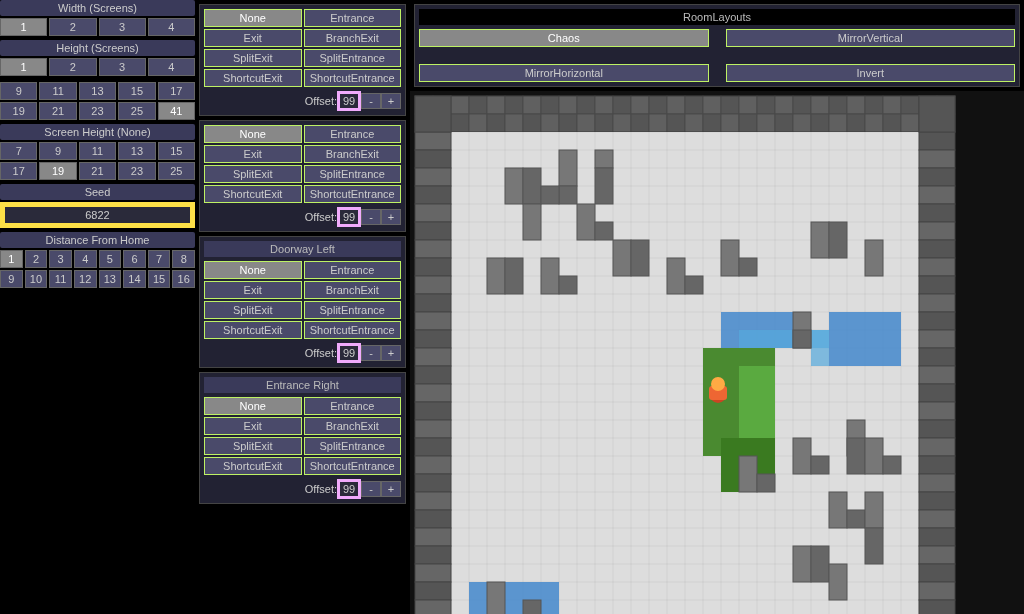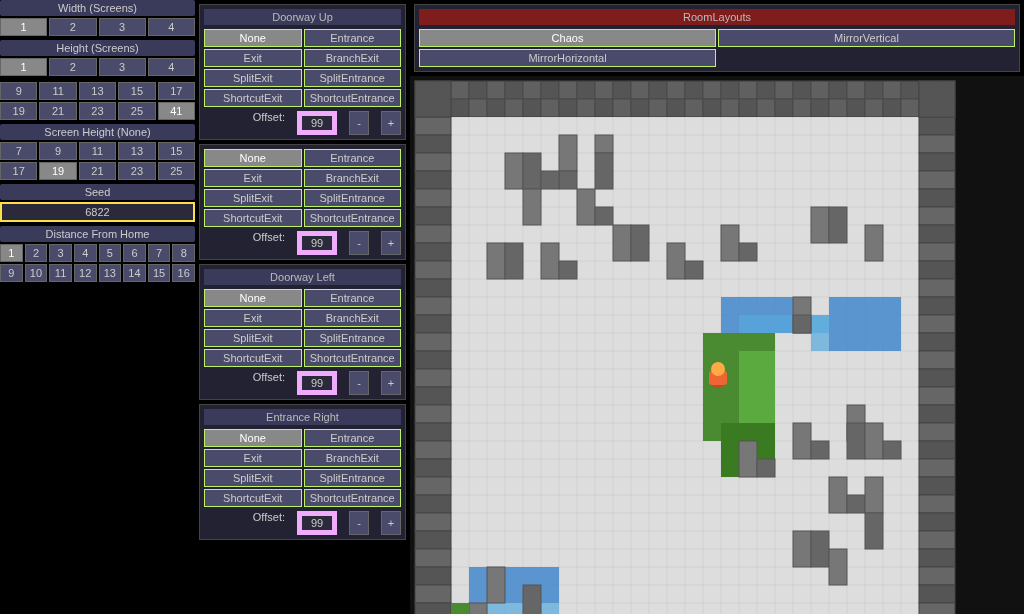--- a/index.html
+++ b/index.html
@@ -47,21 +47,21 @@
       flex: 1;
     }
 
     .btn-std.active {
       background: #888;
       color: #fff;
     }
 
     .seed-box {
       background: #2a2a3a;
-      border: 2px solid #fde047;
+      border: 5px solid #fde047;
       color: #ccc;
       text-align: center;
       padding: 2px;
       font-size: 11px;
       width: 100%;
     }
 
     .mid-panel {
       width: 215px;
       min-width: 215px;
@@ -103,35 +103,36 @@
       font-size: 11px;
     }
 
     .d-btn.active {
       background: #888;
       color: #fff;
     }
 
     .offset-row {
       display: flex;
-      gap: 12px;
+      align-items: center;
+      gap: 0;
       font-size: 11px;
       color: #ccc;
     }
 
     .offset-label {
       flex: 1;
       text-align: right;
     }
 
     .offset-val {
       background: #2a2a3a;
-      border: 5px solid #f0abfc;
-      color: #ccc;
-      width: 40px;
+      border: 3px solid #f0abfc;
+      color: #ccc;
+      width: 24px;
       text-align: center;
       padding: 1px;
       font-size: 11px;
     }
 
     .offset-btn {
       background: #4a4a6a;
       color: #ccc;
       border: 1px solid #666;
       width: 20px;
@@ -141,32 +142,32 @@
       padding: 1px;
     }
 
     .roomlayouts-panel {
       background: #222233;
       border: 1px solid #444;
       padding: 4px;
     }
 
     .rl-header {
-      background: #7f1d1d;
+      background: #000000;
       color: #bbb;
       text-align: center;
       padding: 2px;
       font-size: 11px;
       margin-bottom: 4px;
     }
 
     .rl-grid {
       display: grid;
       grid-template-columns: 1fr 1fr;
-      gap: 2px;
+      gap: 17px;
     }
 
     .map-area {
       flex: 1;
       background: #111;
       position: relative;
       overflow: hidden;
     }
   </style>
 </head>
@@ -251,21 +252,20 @@
       <button class="btn-std">14</button>
       <button class="btn-std">15</button>
       <button class="btn-std">16</button>
     </div>
   </div>
 </div>
 
 <div class="mid-panel">
 
   <div class="doorway-section">
-    <div class="doorway-header">Doorway Up</div>
     <div class="doorway-grid">
       <button class="d-btn active">None</button>
       <button class="d-btn">Entrance</button>
       <button class="d-btn">Exit</button>
       <button class="d-btn">BranchExit</button>
       <button class="d-btn">SplitExit</button>
       <button class="d-btn">SplitEntrance</button>
       <button class="d-btn">ShortcutExit</button>
       <button class="d-btn">ShortcutEntrance</button>
     </div>
@@ -340,20 +340,21 @@
 
 <div style="display:flex;flex-direction:column;flex:1;">
 
   <div style="padding:4px;">
     <div class="roomlayouts-panel">
       <div class="rl-header">RoomLayouts</div>
       <div class="rl-grid">
         <button class="d-btn active">Chaos</button>
         <button class="d-btn">MirrorVertical</button>
         <button class="d-btn">MirrorHorizontal</button>
+        <button class="d-btn">Invert</button>
       </div>
     </div>
   </div>
 
   <div class="map-area">
     <svg width="100%" height="100%" style="position:absolute;top:0;left:0;">
 
       <rect width="100%" height="100%" fill="#111"></rect>
 
       <rect x="5" y="5" width="540" height="36" fill="#555" stroke="#333" stroke-width="1"></rect>

